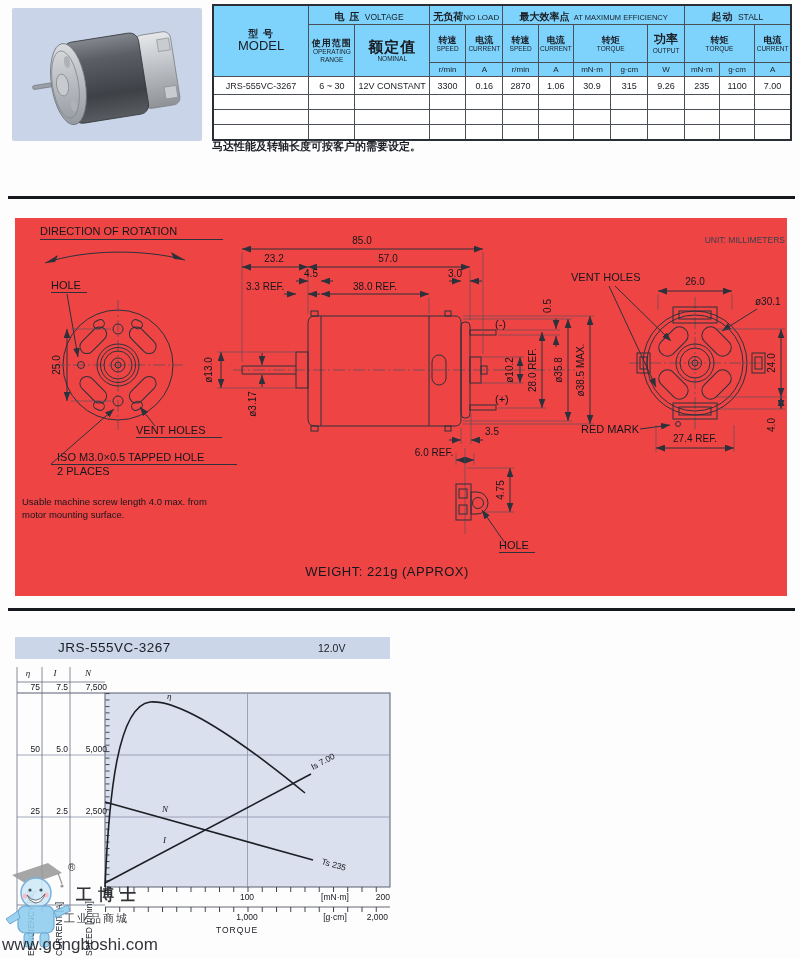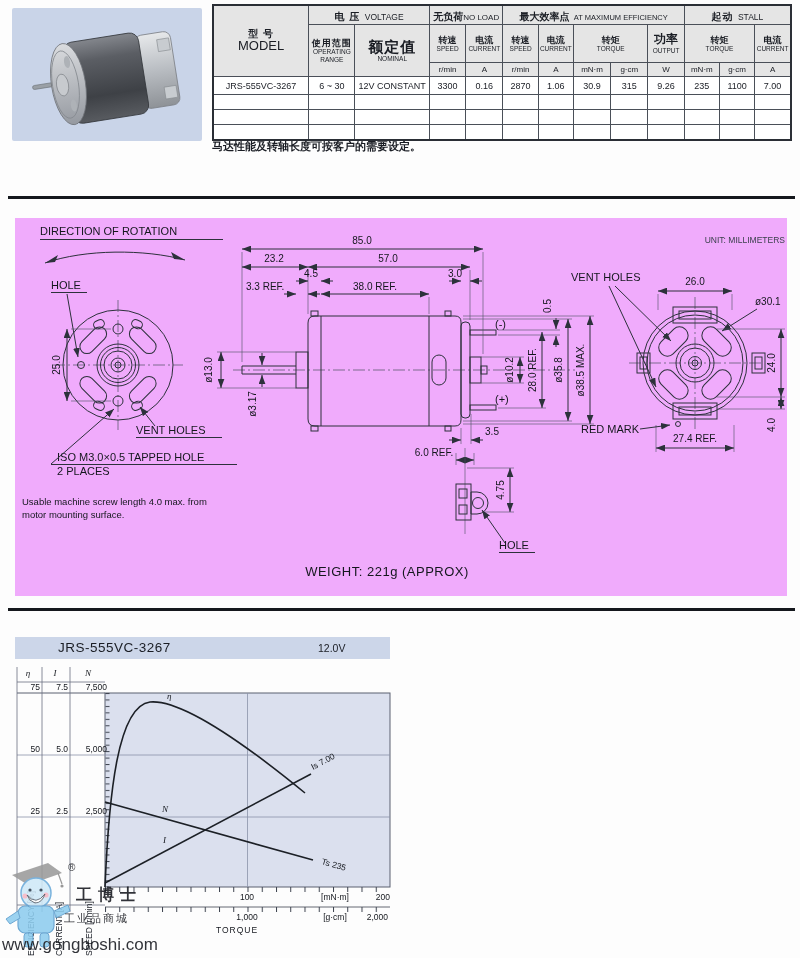--- a/index.html
+++ b/index.html
@@ -8,38 +8,38 @@
   .abs{position:absolute;}
 
   
   .photo{left:12px;top:8px;width:190px;height:133px;background:#c9d4e8;border-radius:2px;}
 
   
   table.spec{left:212px;top:4px;width:580px;border-collapse:collapse;table-layout:fixed;position:absolute;}
   table.spec td,table.spec th{border:1px solid #4a4f58;padding:0;text-align:center;vertical-align:middle;
     font-weight:normal;overflow:hidden;}
   table.spec{border:2px solid #2a2e35;}
-  tr.h1 th,tr.h2 th,tr.h3 td{background:#e5e5e5;}
+  tr.h1 th,tr.h2 th,tr.h3 td{background:#7dd3fc;}
   tr.h1{height:16px;} tr.h2{height:38px;} tr.h3{height:14px;} tr.dr{height:18px;} tr.er{height:15px;}
   .zh{font-size:10px;font-weight:bold;letter-spacing:1px;}
   .en{font-size:6.5px;letter-spacing:0;}
   .blk{display:block;line-height:1.15;}
   tr.h3 td{font-size:8px;}
   tr.dr td{font-size:9px;background:#fff;}
   tr.er td{background:#fff;}
 
   .note{left:212px;top:139px;width:584px;}
   .note .l1{font-size:11px;font-weight:bold;font-family:Liberation Mono, monospace;}
   .note .l2{font-size:11.5px;margin-top:1px;}
 
   .rule{left:8px;height:3px;background:#15181d;width:787px;}
   .rule1{top:196px;} .rule2{top:608px;}
 
   
-  .panel{left:15px;top:218px;width:772px;height:378px;background:#f0abfc;}
+  .panel{left:15px;top:218px;width:772px;height:378px;background:#ef4444;}
 
   
   .ctitle{left:15px;top:637px;width:375px;height:22px;background:#ccd6e9;}
   .ctitle .t{position:absolute;left:43px;top:3px;font-size:13.5px;letter-spacing:.5px;}
   .ctitle .v{position:absolute;left:303px;top:5px;font-size:10.5px;}
   .chart{left:10px;top:662px;width:390px;height:296px;}
 
   .wmark{left:0px;top:853px;width:230px;height:105px;opacity:.88;z-index:6;}
 
   

